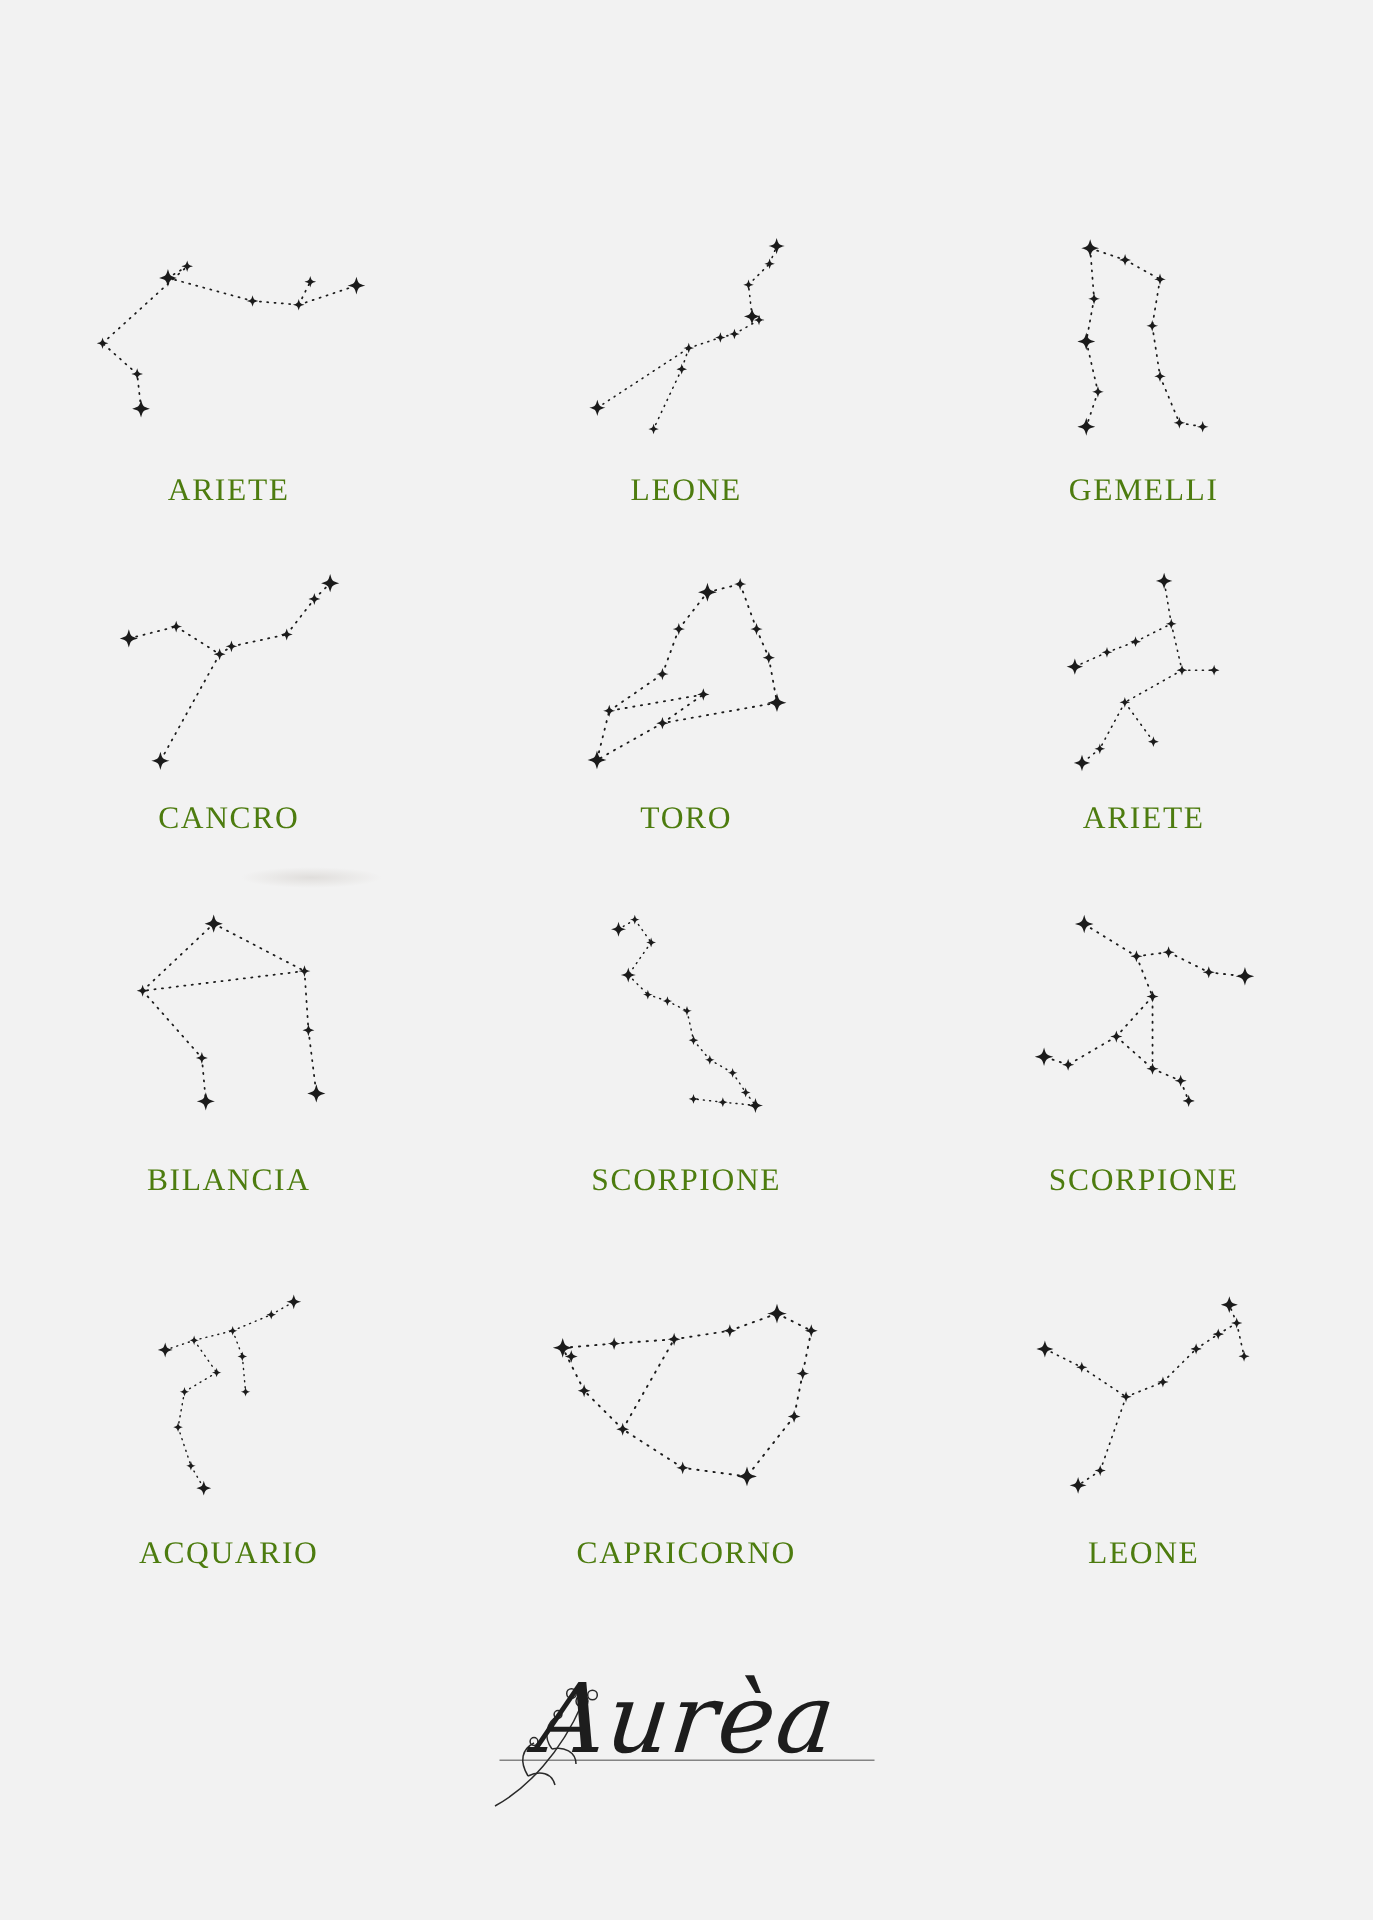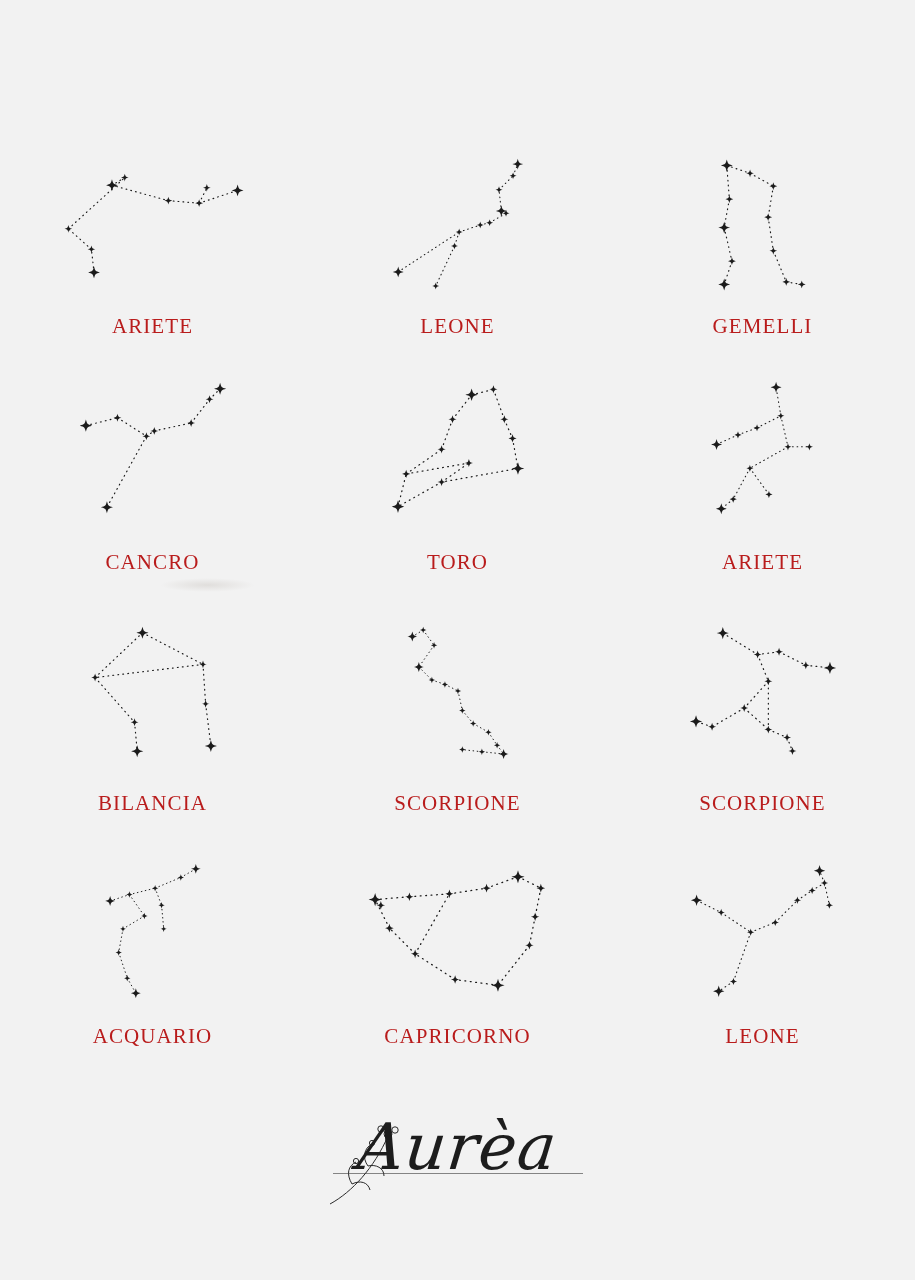--- a/index.html
+++ b/index.html
@@ -43,31 +43,31 @@
   .figure svg {
     display: block;
     width: 200px;
     height: 150px;
     overflow: visible;
   }
   .label {
     font-family: "Liberation Serif", serif;
     font-size: 21px;
     letter-spacing: 1.1px;
-    color: #b91c1c;
+    color: #4d7c0f;
     text-align: left;
     white-space: nowrap;
   }
   .r1 .label { margin-top: 14px; }
-  .r2 .label { margin-top: 27px; }
+  .r2 .label { margin-top: 10px; }
   .r3 .label { margin-top: 24px; }
   .r4 .label { margin-top: 18px; }
   .row.r1 { margin-bottom: 34px; }
   .row.r2 { margin-bottom: 42px; }
-  .row.r3 { margin-bottom: 40px; }
+  .row.r3 { margin-bottom: 56px; }
   .brand {
     position: absolute;
     left: 0;
     top: 1115px;
     width: 915px;
     text-align: center;
   }
   .brand-word {
     font-family: "DejaVu Serif", serif;
     font-style: italic;

